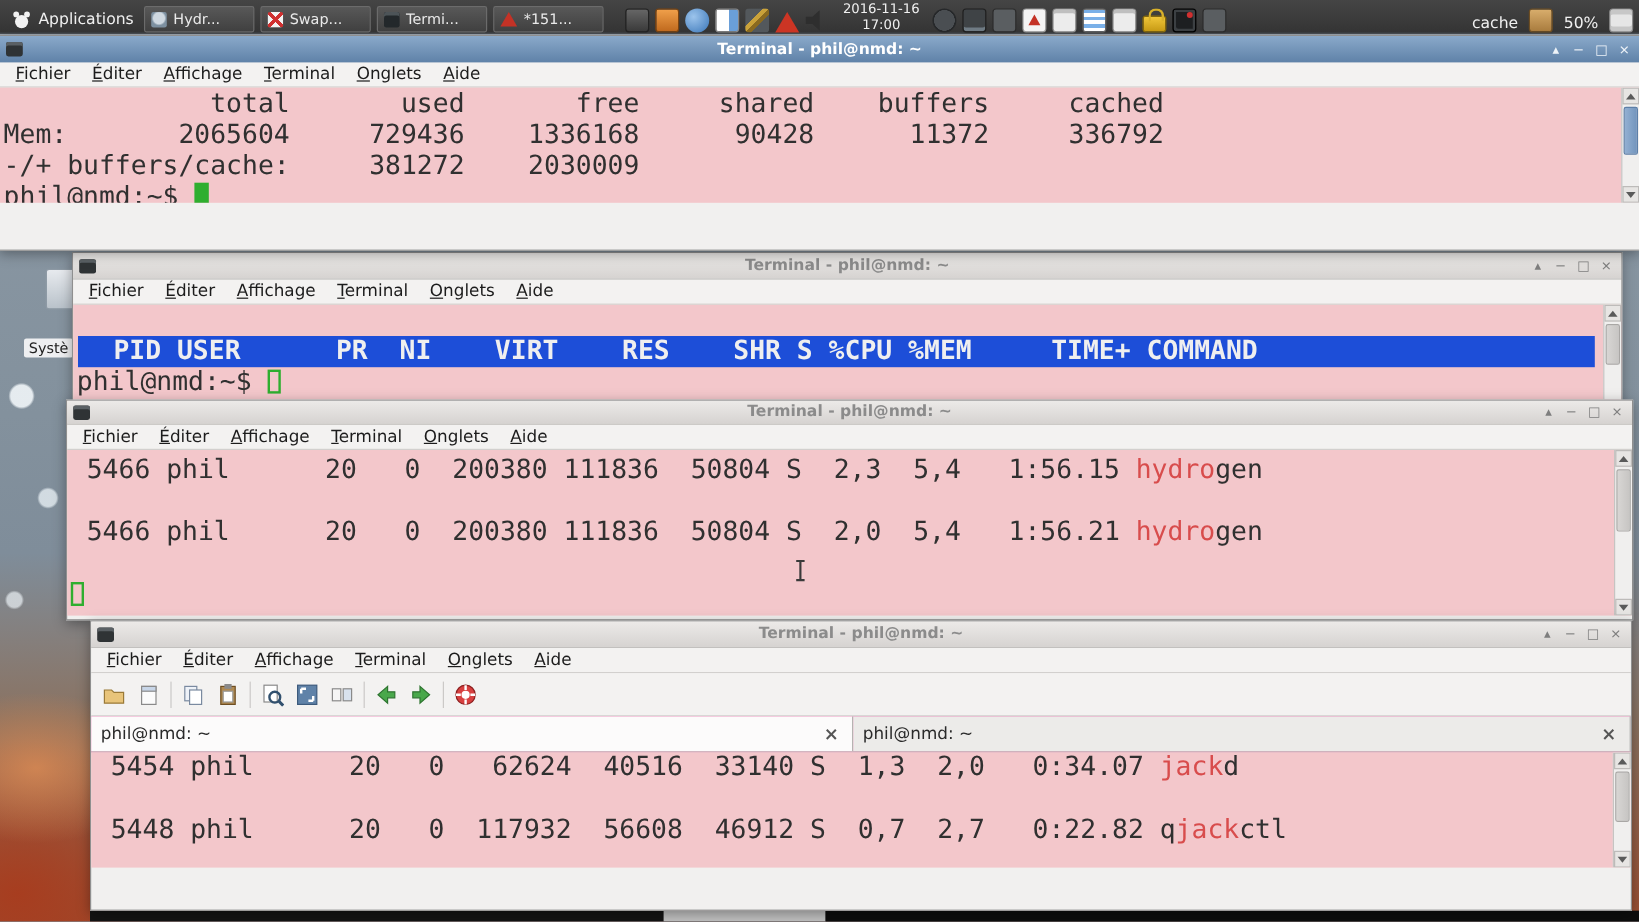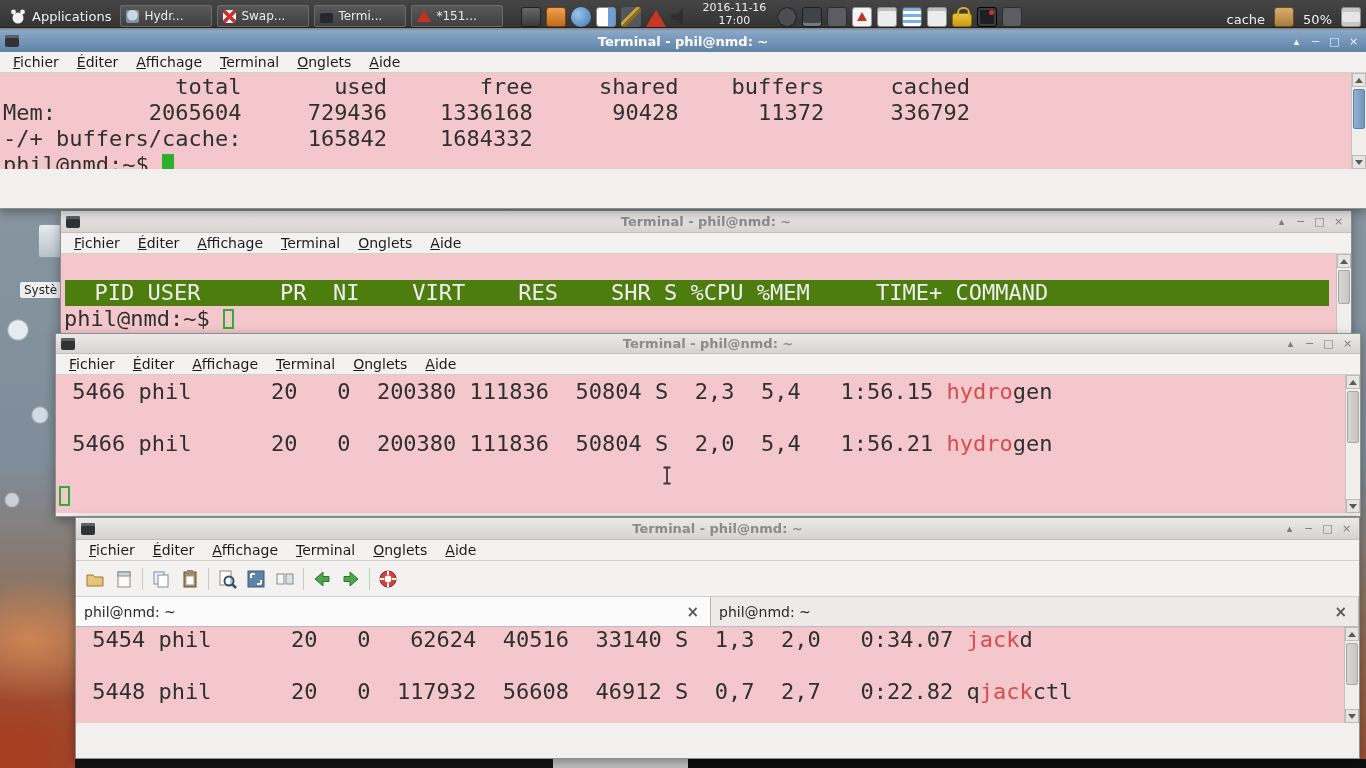--- a/index.html
+++ b/index.html
@@ -63,21 +63,21 @@
   .content { position:relative; background:#f3c7cb; overflow:hidden; }
   .trow { height:26px; white-space:pre; overflow:hidden;
           font-family:"DejaVu Sans Mono", monospace; font-size:22px; line-height:26px;
           color:#303030; padding-left:3px; }
   .trow span { white-space:pre; }
   .red { color:#d84c4c; }
   .cursor-solid { display:inline-block; width:12px; height:22px; background:#2fae2f;
                   vertical-align:middle; margin-bottom:3px; }
   .cursor-hollow { display:inline-block; width:11px; height:20px; border:2px solid #2fae2f;
                    vertical-align:middle; margin-bottom:2px; }
-  .tophdr { background:#4d7c0f; color:#efefef; margin-left:4px; margin-right:22px; }
+  .tophdr { background:#1d4ed8; color:#efefef; margin-left:4px; margin-right:22px;font-weight:bold; }
 
   
   .sb { position:absolute; top:0; bottom:0; right:0; width:15px;
         background:#f0efee; border-left:1px solid #c6c4c2; }
   .sb-up,.sb-down { position:absolute; left:0; right:0; height:14px; background:#e7e5e3;
         border:1px solid #bdbbb9; display:flex; align-items:center; justify-content:center; }
   .sb-up { top:0; } .sb-down { bottom:0; }
   .sb-up::after { content:""; border:4px solid transparent; border-bottom:5px solid #5a5a5a; margin-top:-4px; }
   .sb-down::after { content:""; border:4px solid transparent; border-top:5px solid #5a5a5a; margin-bottom:-4px; }
   .sb-thumb { position:absolute; left:1px; right:1px; border-radius:2px;
@@ -372,21 +372,21 @@
     <span class="mi">Fichier</span>
     <span class="mi">Éditer</span>
     <span class="mi">Affichage</span>
     <span class="mi">Terminal</span>
     <span class="mi">Onglets</span>
     <span class="mi">Aide</span>
   </div>
   <div class="content">
     <div class="trow">             total       used       free     shared    buffers     cached</div>
     <div class="trow">Mem:       2065604     729436    1336168      90428      11372     336792</div>
-    <div class="trow">-/+ buffers/cache:     165842    1684332</div>
+    <div class="trow">-/+ buffers/cache:     381272    2030009</div>
     <div class="trow"><span>phil@nmd:~$ </span><span class="cursor-solid"></span></div>
     <div class="sb">
       <div class="sb-up"></div>
       <div class="sb-down"></div>
       <div class="sb-thumb blue" style="top:16px;height:40px;"></div>
     </div>
   </div>
 </div>
 
 <div id="bottomstrip">

